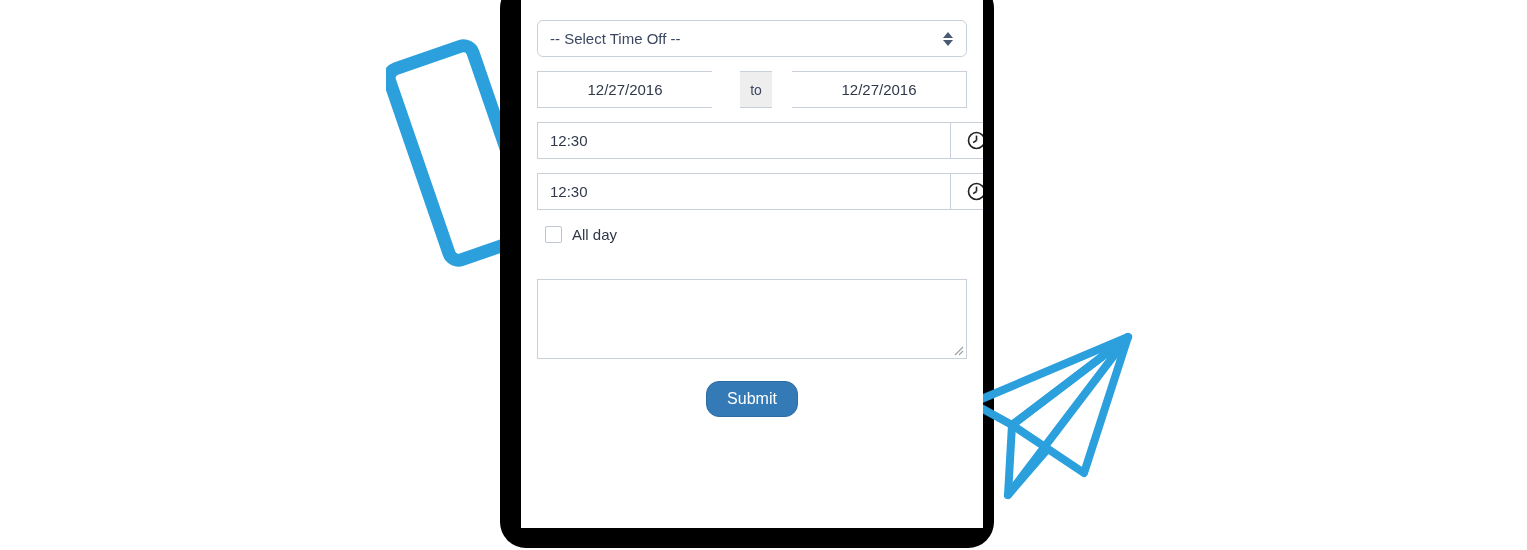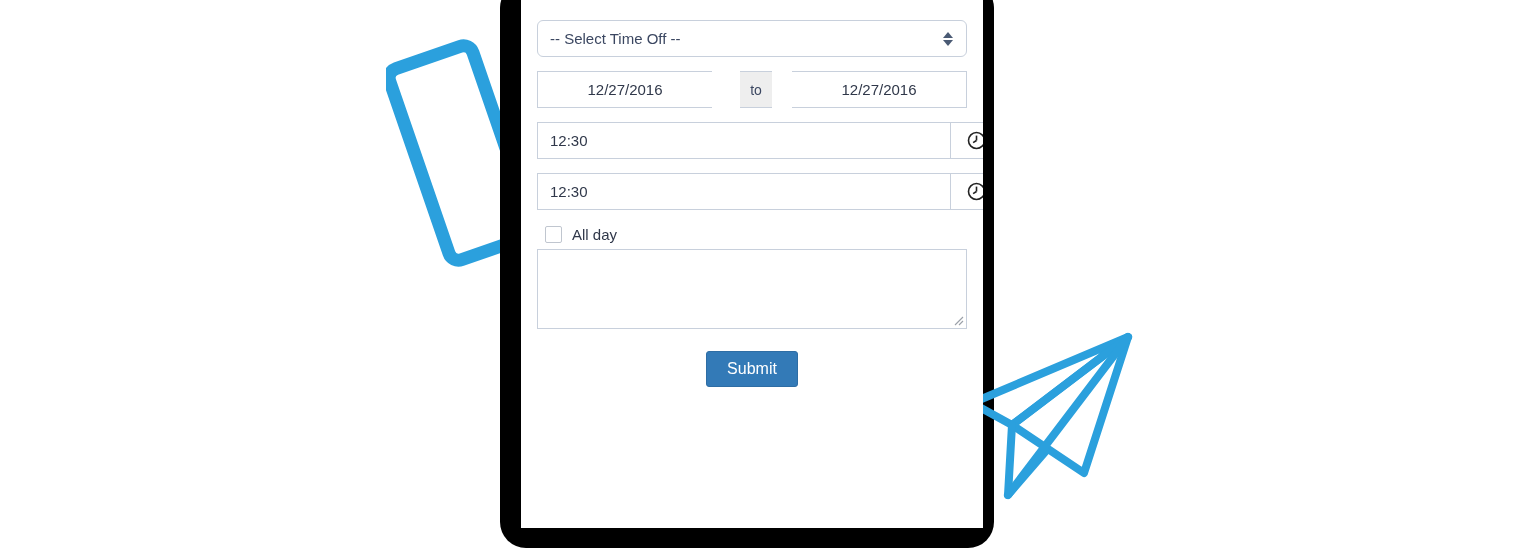--- a/index.html
+++ b/index.html
@@ -190,21 +190,21 @@
     display: flex;
     align-items: center;
     justify-content: center;
     cursor: pointer;
   }
 
   
   #allday-row {
     display: flex;
     align-items: center;
-    margin: 16px 0 6px 8px;
+    margin: 16px 0 36px 8px;
   }
   #allday-checkbox {
     width: 17px;
     height: 17px;
     box-sizing: border-box;
     border: 1px solid #c0c6cf;
     background: #ffffff;
     border-radius: 2px;
   }
   #allday-label {
@@ -233,21 +233,21 @@
   
   #submit-row {
     display: flex;
     justify-content: center;
     margin-top: 22px;
   }
   #submit-button {
     background: #337ab7;
     color: #ffffff;
     border: 1px solid #2e6da4;
-    border-radius: 3px;
+    border-radius: 13px;
     font-family: "Liberation Sans", sans-serif;
     font-size: 16px;
     padding: 8px 20px;
     cursor: pointer;
   }
 </style>
 </head>
 <body>
 
 <svg id="phone-art" class="art" viewBox="0 0 150 230" xmlns="http://www.w3.org/2000/svg">

